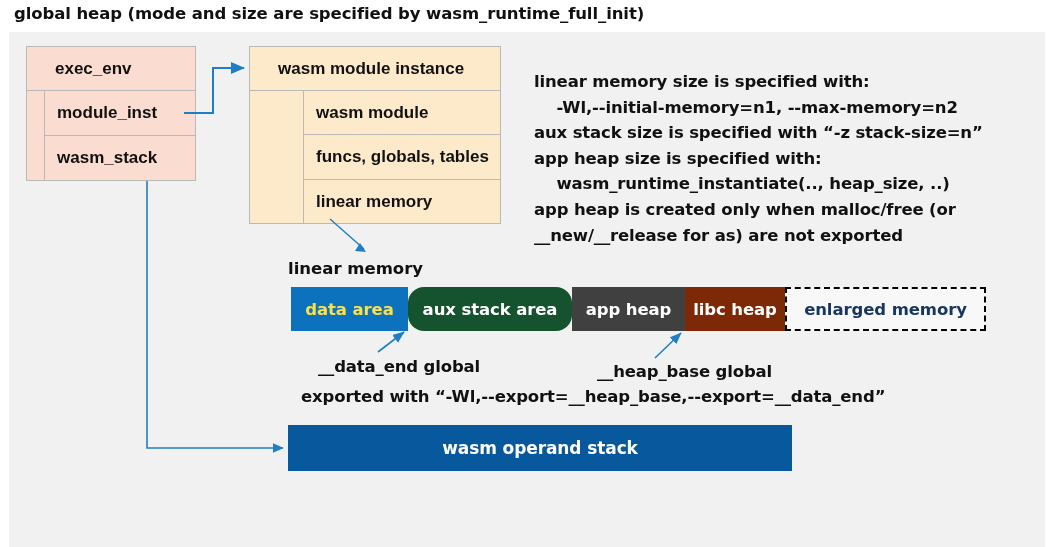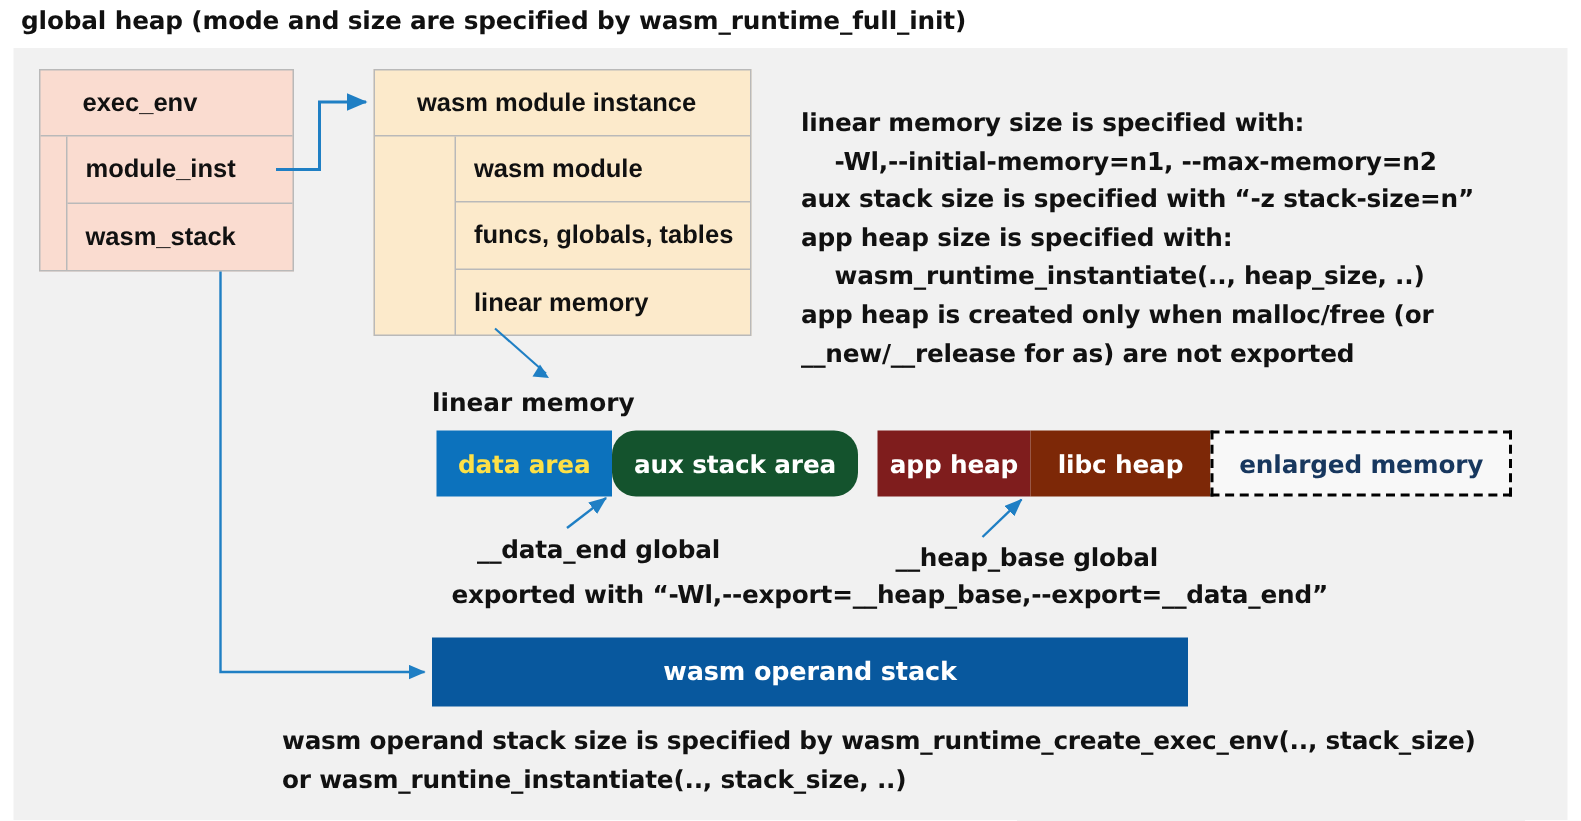--- a/index.html
+++ b/index.html
@@ -227,32 +227,30 @@
 aux stack size is specified with “-z stack-size=n”
 app heap size is specified with:
     wasm_runtime_instantiate(.., heap_size, ..)
 app heap is created only when malloc/free (or
 __new/__release for as) are not exported</div>
 
   <div id="linmem-label">linear memory</div>
   <div id="memory-bar">
       <div class="mem-seg" style="width: 117px; background: rgb(12, 114, 189); color: #fde047;">data area</div>
       <div class="mem-seg" style="width: 164px; background: #14532d; color: rgb(255, 255, 255); border-radius: 16px;">aux stack area</div>
-      <div class="mem-seg" style="width: 102px; background: #7f1d1d; color: rgb(255, 255, 255); margin-left: 13px;">app heap</div>
-      <div class="mem-seg" style="width: 120px; background: rgb(125, 40, 7); color: rgb(255, 255, 255);">libc heap</div>
+      <div class="mem-seg" style="width: 113px; background: #404040; color: rgb(255, 255, 255);">app heap</div>
+      <div class="mem-seg" style="width: 100px; background: rgb(125, 40, 7); color: rgb(255, 255, 255);">libc heap</div>
       <div class="mem-seg dashed" style="width: 201px; color: rgb(23, 55, 94);">enlarged memory</div>
     </div>
 
   <div class="anno" id="anno-data-end">__data_end global</div>
   <div class="anno" id="anno-heap-base">__heap_base global</div>
   <div class="anno" id="anno-exported">exported with “-Wl,--export=__heap_base,--export=__data_end”</div>
 
   <div id="operand-stack" style="background: rgb(8, 88, 158);">wasm operand stack</div>
-  <div id="bottom-text">wasm operand stack size is specified by wasm_runtime_create_exec_env(.., stack_size)
-or wasm_runtine_instantiate(.., stack_size, ..)</div>
 
   <svg id="arrows" viewBox="0 0 1054 547">
     <defs>
       <marker id="ah" markerWidth="8" markerHeight="8" refX="6.5" refY="3" orient="auto">
         <path d="M0,0 L7,3 L0,6 z" fill="#1f7fc4"></path>
       </marker>
       <marker id="ah-thin" markerWidth="9" markerHeight="9" refX="7" refY="3" orient="auto">
         <path d="M0,0 L7.5,3 L0,6 z" fill="#1f7fc4"></path>
       </marker>
     </defs>

